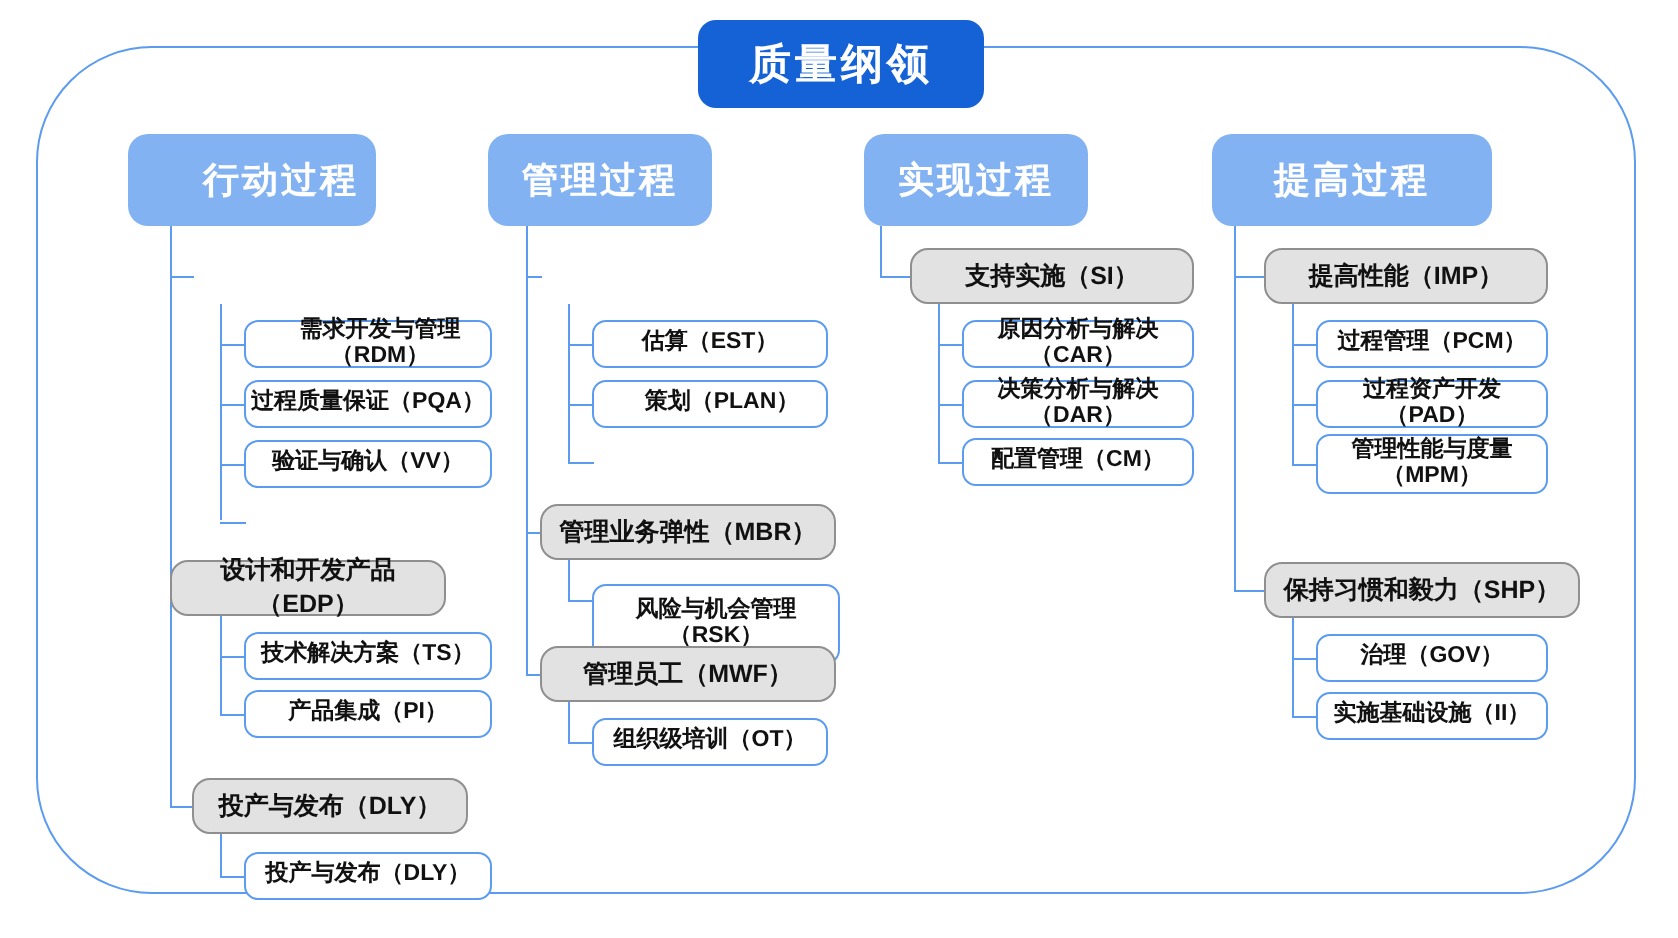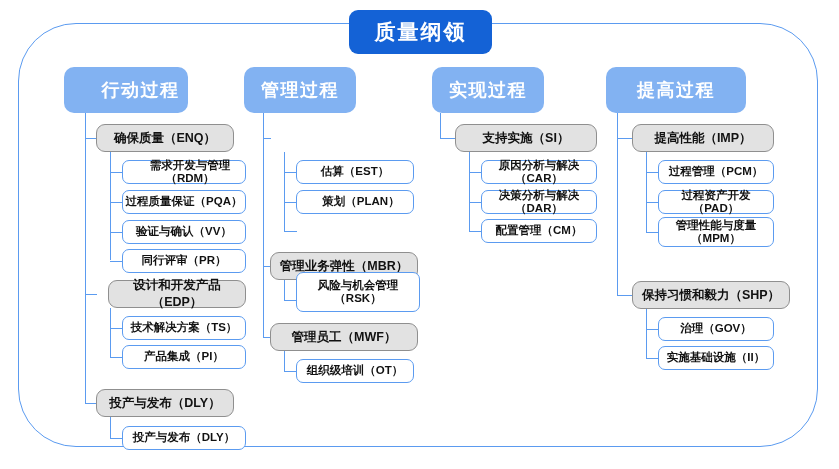--- a/index.html
+++ b/index.html
@@ -95,33 +95,31 @@
 <div id="stage">
 
   <div class="frame"></div>
 
   <div class="root-title">质量纲领</div>
 
   <div class="col-head" style="left:64px;top:67px;width:124px;padding-left:29px;">行动过程</div>
   <div class="vline" style="left:85px;top:113px;height:290px;"></div>
 
   <div class="hline" style="left:85px;top:138px;width:12px;"></div>
-  <div class="grp" style="left:96px;top:124px;width:138px;height:28px;">确保质量（ENQ）</div>
   <div class="vline" style="left:110px;top:152px;height:108px;"></div>
   <div class="hline" style="left:110px;top:172px;width:13px;"></div>
   <div class="leaf" style="left:122px;top:160px;width:124px;height:24px;padding-left:12px;">需求开发与管理（RDM）</div>
   <div class="hline" style="left:110px;top:202px;width:13px;"></div>
   <div class="leaf" style="left:122px;top:190px;width:124px;height:24px;">过程质量保证（PQA）</div>
   <div class="hline" style="left:110px;top:232px;width:13px;"></div>
   <div class="leaf" style="left:122px;top:220px;width:124px;height:24px;">验证与确认（VV）</div>
   <div class="hline" style="left:110px;top:261px;width:13px;"></div>
-  <div class="leaf" style="left:122px;top:249px;width:124px;height:24px;">同行评审（PR）</div>
 
   <div class="hline" style="left:85px;top:294px;width:12px;"></div>
-  <div class="grp" style="left:108px;top:280px;width:138px;height:28px;">设计和开发产品（EDP）</div>
+  <div class="grp" style="left:85px;top:280px;width:138px;height:28px;">设计和开发产品（EDP）</div>
   <div class="vline" style="left:110px;top:308px;height:49px;"></div>
   <div class="hline" style="left:110px;top:328px;width:13px;"></div>
   <div class="leaf" style="left:122px;top:316px;width:124px;height:24px;">技术解决方案（TS）</div>
   <div class="hline" style="left:110px;top:357px;width:13px;"></div>
   <div class="leaf" style="left:122px;top:345px;width:124px;height:24px;">产品集成（PI）</div>
 
   <div class="hline" style="left:85px;top:403px;width:12px;"></div>
   <div class="grp" style="left:96px;top:389px;width:138px;height:28px;">投产与发布（DLY）</div>
   <div class="vline" style="left:110px;top:417px;height:22px;"></div>
   <div class="hline" style="left:110px;top:438px;width:13px;"></div>
@@ -135,21 +133,21 @@
   <div class="hline" style="left:284px;top:172px;width:13px;"></div>
   <div class="leaf" style="left:296px;top:160px;width:118px;height:24px;">估算（EST）</div>
   <div class="hline" style="left:284px;top:202px;width:13px;"></div>
   <div class="leaf" style="left:296px;top:190px;width:118px;height:24px;padding-left:12px;">策划（PLAN）</div>
   <div class="hline" style="left:284px;top:231px;width:13px;"></div>
 
   <div class="hline" style="left:263px;top:266px;width:8px;"></div>
   <div class="grp" style="left:270px;top:252px;width:148px;height:28px;">管理业务弹性（MBR）</div>
   <div class="vline" style="left:284px;top:280px;height:21px;"></div>
   <div class="hline" style="left:284px;top:300px;width:13px;"></div>
-  <div class="leaf" style="left:296px;top:272px;width:124px;height:40px;">风险与机会管理（RSK）</div>
+  <div class="leaf" style="left:296px;top:292px;width:124px;height:40px;">风险与机会管理（RSK）</div>
 
   <div class="hline" style="left:263px;top:337px;width:8px;"></div>
   <div class="grp" style="left:270px;top:323px;width:148px;height:28px;">管理员工（MWF）</div>
   <div class="vline" style="left:284px;top:351px;height:21px;"></div>
   <div class="hline" style="left:284px;top:371px;width:13px;"></div>
   <div class="leaf" style="left:296px;top:359px;width:118px;height:24px;">组织级培训（OT）</div>
 
   <div class="col-head" style="left:432px;top:67px;width:112px;">实现过程</div>
   <div class="vline" style="left:440px;top:113px;height:25px;"></div>
 

